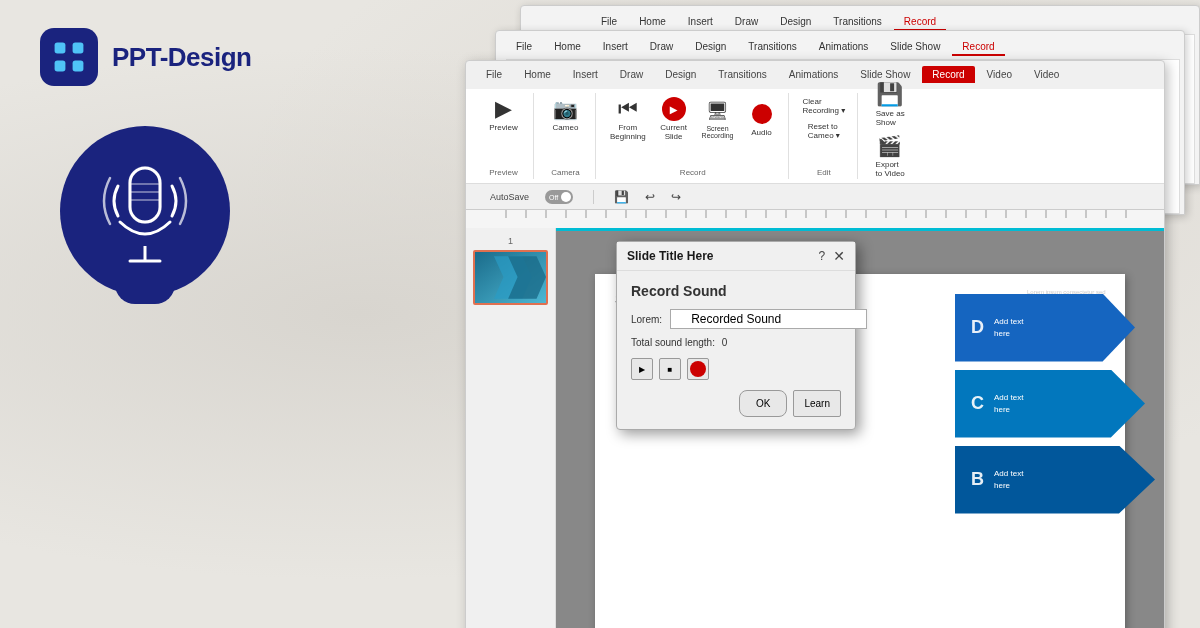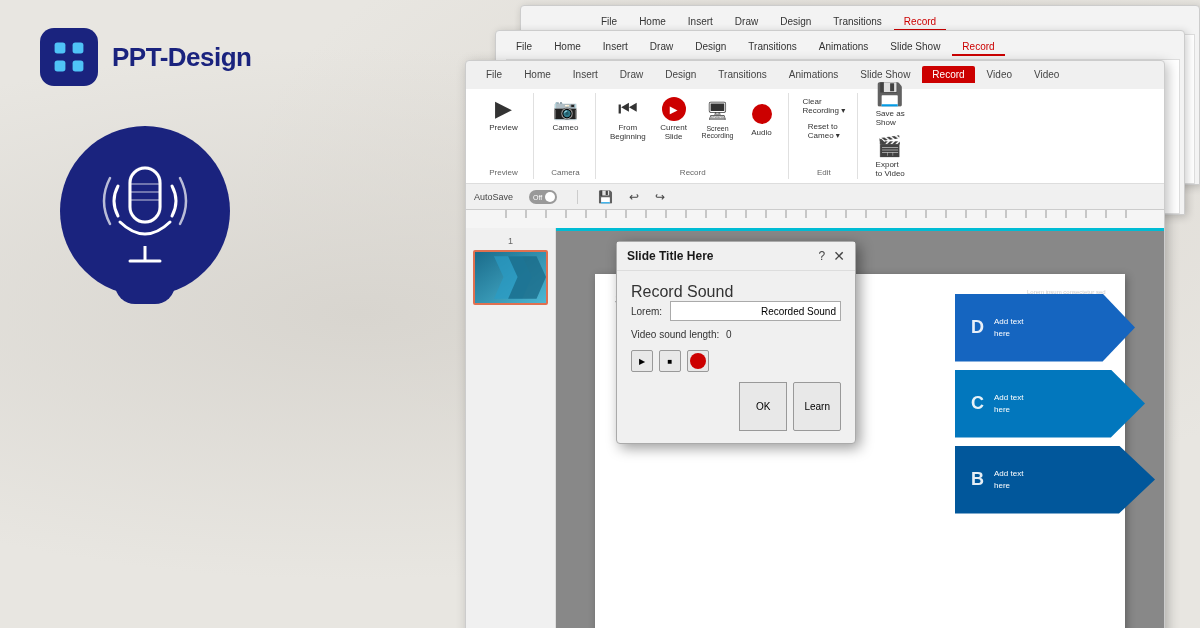--- a/index.html
+++ b/index.html
@@ -309,21 +309,21 @@
     .toolbar-area {
       position: absolute;
       top: 123px;
       left: 0;
       right: 0;
       height: 26px;
       background: #f0f0f0;
       border-bottom: 1px solid #ccc;
       display: flex;
       align-items: center;
-      padding: 0 8px;
+      padding: 0 24px;
       gap: 16px;
       font-size: 9px;
       color: #444;
     }
 
     .toggle-off {
       width: 28px;
       height: 14px;
       background: #999;
       border-radius: 7px;
@@ -441,42 +441,42 @@
       font-size: 14px;
       color: #444;
       cursor: pointer;
     }
 
     .dialog-body {
       padding: 12px 14px;
     }
 
     .dialog-section-title {
-      font-size: 16px;
-      font-weight: 400;
+      font-size: 14px;
+      font-weight: 700;
       color: #333;
+      margin-bottom: 10px;
     }
 
     .dialog-field {
       display: flex;
       align-items: center;
       gap: 8px;
       margin-bottom: 8px;
       font-size: 10px;
       color: #333;
     }
 
     .dialog-input {
       flex: 1;
       height: 20px;
       border: 1px solid #aaa;
-      font-size: 10px;
-      padding: 0 4px;
+      font-size: 12px;
+      padding: 0 20px;
       background: white;
-      text-align: right;
     }
 
     .dialog-sound-length {
       font-size: 10px;
       color: #333;
       margin-bottom: 10px;
     }
 
     .dialog-controls-row {
       display: flex;
@@ -505,26 +505,26 @@
       border-radius: 50%;
     }
 
     .dialog-actions {
       display: flex;
       justify-content: flex-end;
       gap: 6px;
     }
 
     .btn-ok {
-      padding: 18px 16px;
+      padding: 7px 16px;
       background: #e8e8e8;
       border: 1px solid #999;
       font-size: 10px;
       cursor: pointer;
-      border-radius: 0;
+      border-radius: 8px;
     }
 
     .btn-cancel {
       padding: 3px 10px;
       background: #e8e8e8;
       border: 1px solid #999;
       font-size: 10px;
       cursor: pointer;
       border-radius: 2px;
     }
@@ -943,21 +943,21 @@
 
       <div class="dialog-body">
         <div class="dialog-section-title">Record Sound</div>
 
         <div class="dialog-field">
           <span>Lorem:</span>
           <input class="dialog-input" type="text" value="Recorded Sound" style="">
         </div>
 
         <div class="dialog-sound-length">
-          <span>Video sound length:</span>
+          <span>Total sound length:</span>
           <span style="margin-left:4px;">0</span>
         </div>
 
         <div class="dialog-controls-row">
           <div class="ctrl-btn">▶</div>
           <div class="ctrl-btn">■</div>
           <div class="ctrl-btn">
             <div class="rec-btn-red"></div>
           </div>
         </div>

